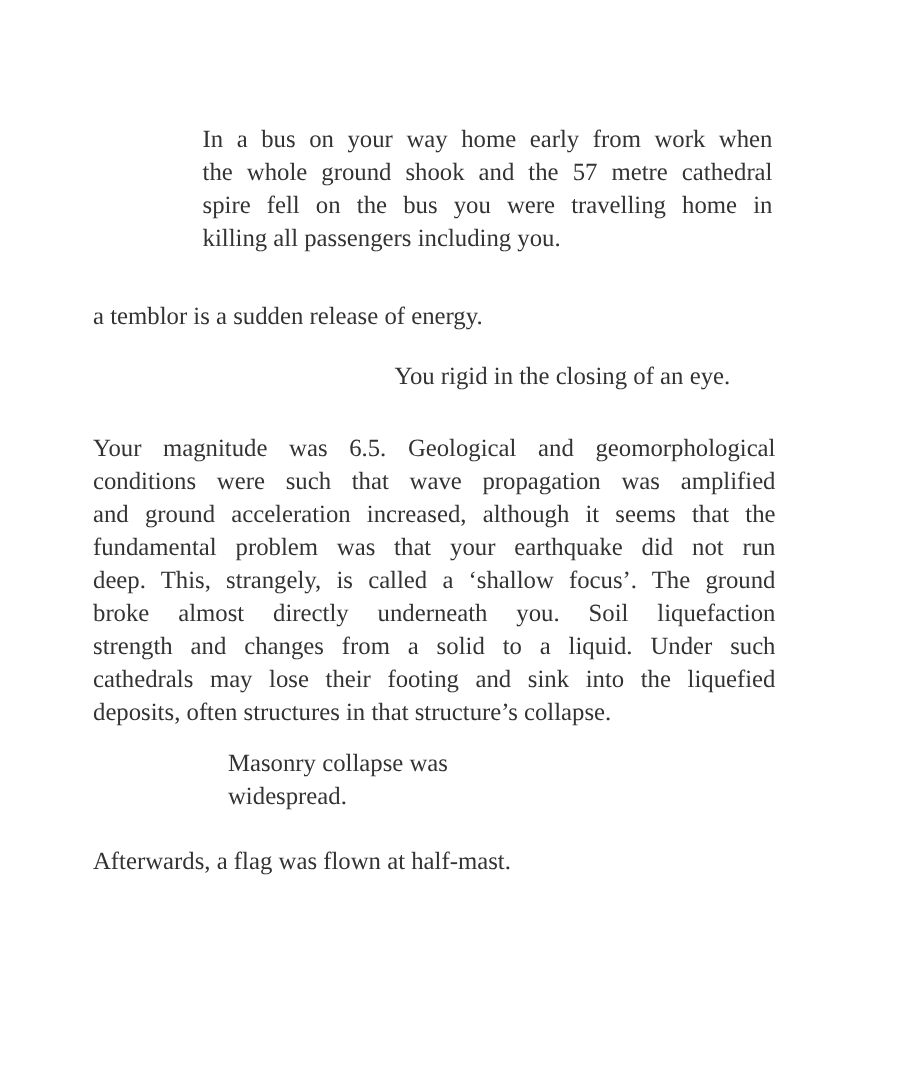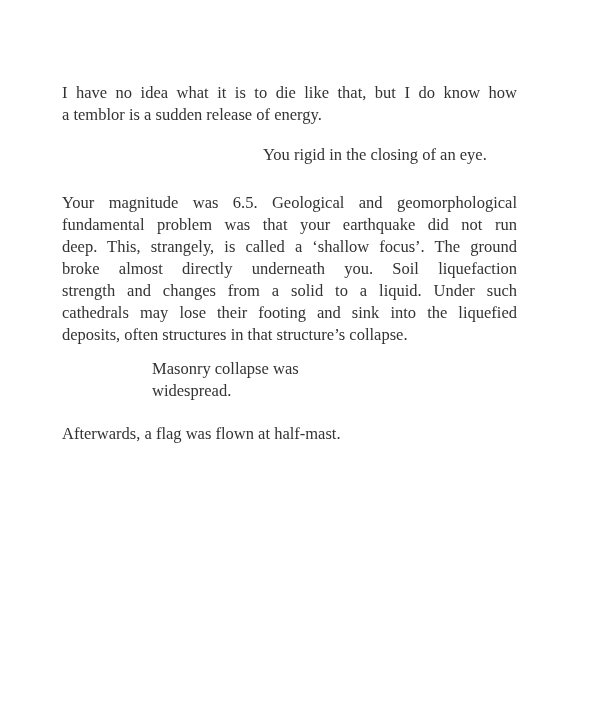--- a/index.html
+++ b/index.html
@@ -39,32 +39,39 @@
   .s3 { margin-left: 201px;                margin-bottom: 26px; }
   .s4 { width: 455px;                      margin-bottom: 12px; }
   .s5 { margin-left: 90px;                margin-bottom: 21px; }
   .s6 { }
 </style>
 </head>
 <body>
 
 <div class="page">
 
+  <div class="stanza s1">
+    <div class="line j">In a bus on your way home early from work when</div>
+    <div class="line j">the whole ground shook and the 57 metre cathedral</div>
+    <div class="line j">spire fell on the bus you were travelling home in</div>
+    <div class="line">killing all passengers including you.</div>
+  </div>
 
   <div class="stanza s2">
-    <div class="line j">I have no idea what it is to die like that, but I do know how</div>
     <div class="line">a temblor is a sudden release of energy.</div>
   </div>
 
   <div class="stanza s3">
     <div class="line">You rigid in the closing of an eye.</div>
   </div>
 
   <div class="stanza s4">
     <div class="line j">Your magnitude was 6.5. Geological and geomorphological</div>
+    <div class="line j">conditions were such that wave propagation was amplified</div>
+    <div class="line j">and ground acceleration increased, although it seems that the</div>
     <div class="line j">fundamental problem was that your earthquake did not run</div>
     <div class="line j">deep. This, strangely, is called a ‘shallow focus’. The ground</div>
     <div class="line j">broke almost directly underneath you. Soil liquefaction</div>
     <div class="line j">strength and changes from a solid to a liquid. Under such</div>
     <div class="line j">cathedrals may lose their footing and sink into the liquefied</div>
     <div class="line">deposits, often structures in that structure’s collapse.</div>
   </div>
 
   <div class="stanza s5">
     <div class="line">Masonry collapse was</div>

